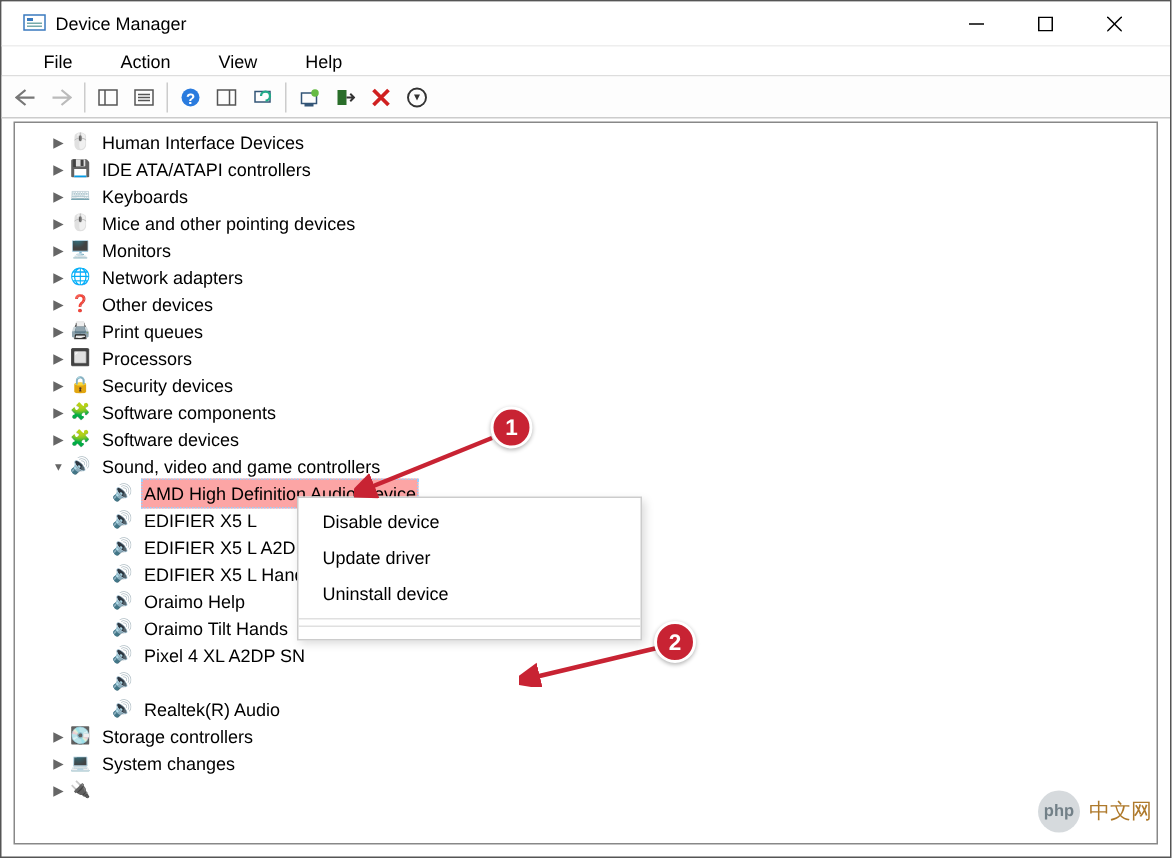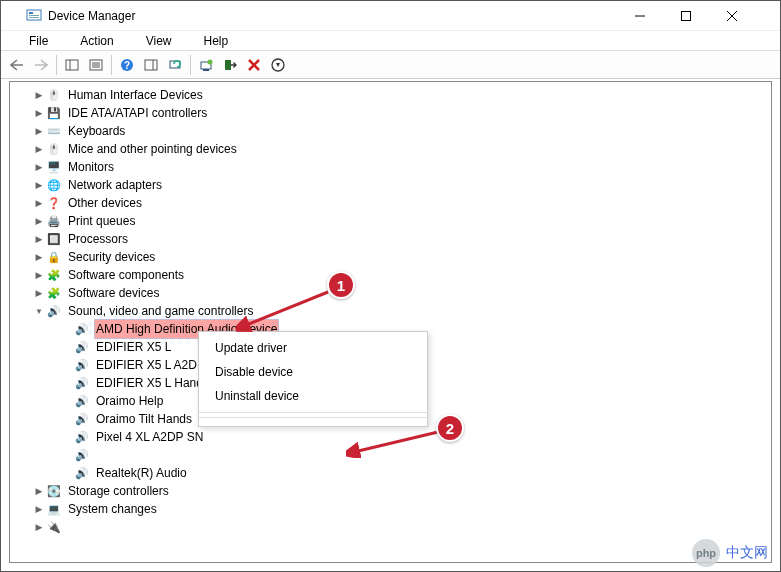--- a/index.html
+++ b/index.html
@@ -12,21 +12,21 @@
     height: 572px;
     overflow: hidden;
     position: relative;
     border: 1px solid #555;
   }
   
   .titlebar {
     height: 30px;
     display: flex;
     align-items: center;
-    padding: 0 25px;
+    padding: 0 14px;
     background: #fff;
     border-bottom: 1px solid #eee;
   }
   .titlebar .app-icon {
     width: 16px; height: 16px;
     margin-right: 6px;
     display: inline-flex; align-items: center; justify-content: center;
   }
   .titlebar .title {
     font-size: 12px;
@@ -172,41 +172,41 @@
   }
   .arrow-svg {
     position: absolute;
     z-index: 20;
     pointer-events: none;
   }
   
   .watermark {
     position: absolute;
     right: 12px;
-    bottom: 4px;
+    bottom: 16px;
     display: flex;
     align-items: center;
     gap: 6px;
     opacity: 0.85;
     z-index: 40;
   }
   .watermark .wm-circle {
     width: 28px;
     height: 28px;
     border-radius: 50%;
     background: #cfd4d8;
     color: #5a6a73;
     font-weight: bold;
     font-size: 11px;
     display: flex;
     align-items: center;
     justify-content: center;
   }
   .watermark .wm-text {
-    color: #1d4ed8;
+    color: #a16207;
     font-size: 14px;
     font-weight: 500;
   }
 </style>
 </head>
 <body>
 
 <div class="titlebar">
   <span class="app-icon">
     <svg width="16" height="16" viewBox="0 0 16 16">
@@ -438,22 +438,22 @@
         <span class="label">System changes</span>
       </div>
     <div class="tree-item indent-1">
         <span class="expander">▶</span>
         <span class="node-icon">🔌</span>
       </div>
   </div>
 </div>
 
 <div class="context-menu">
+  <div class="cm-item">Disable device</div>
   <div class="cm-item">Update driver</div>
-  <div class="cm-item">Disable device</div>
   <div class="cm-item">Uninstall device</div>
   <div class="cm-sep"></div>
   <div class="cm-sep"></div>
 </div>
 
 <svg class="arrow-svg" style="left:235px; top:285px;" width="100" height="50">
   <defs>
       <marker id="ah1" markerWidth="8" markerHeight="8" refX="2" refY="3" orient="auto">
         <path d="M0,0 L0,6 L7,3 z" fill="#c82333"></path>
       </marker>

